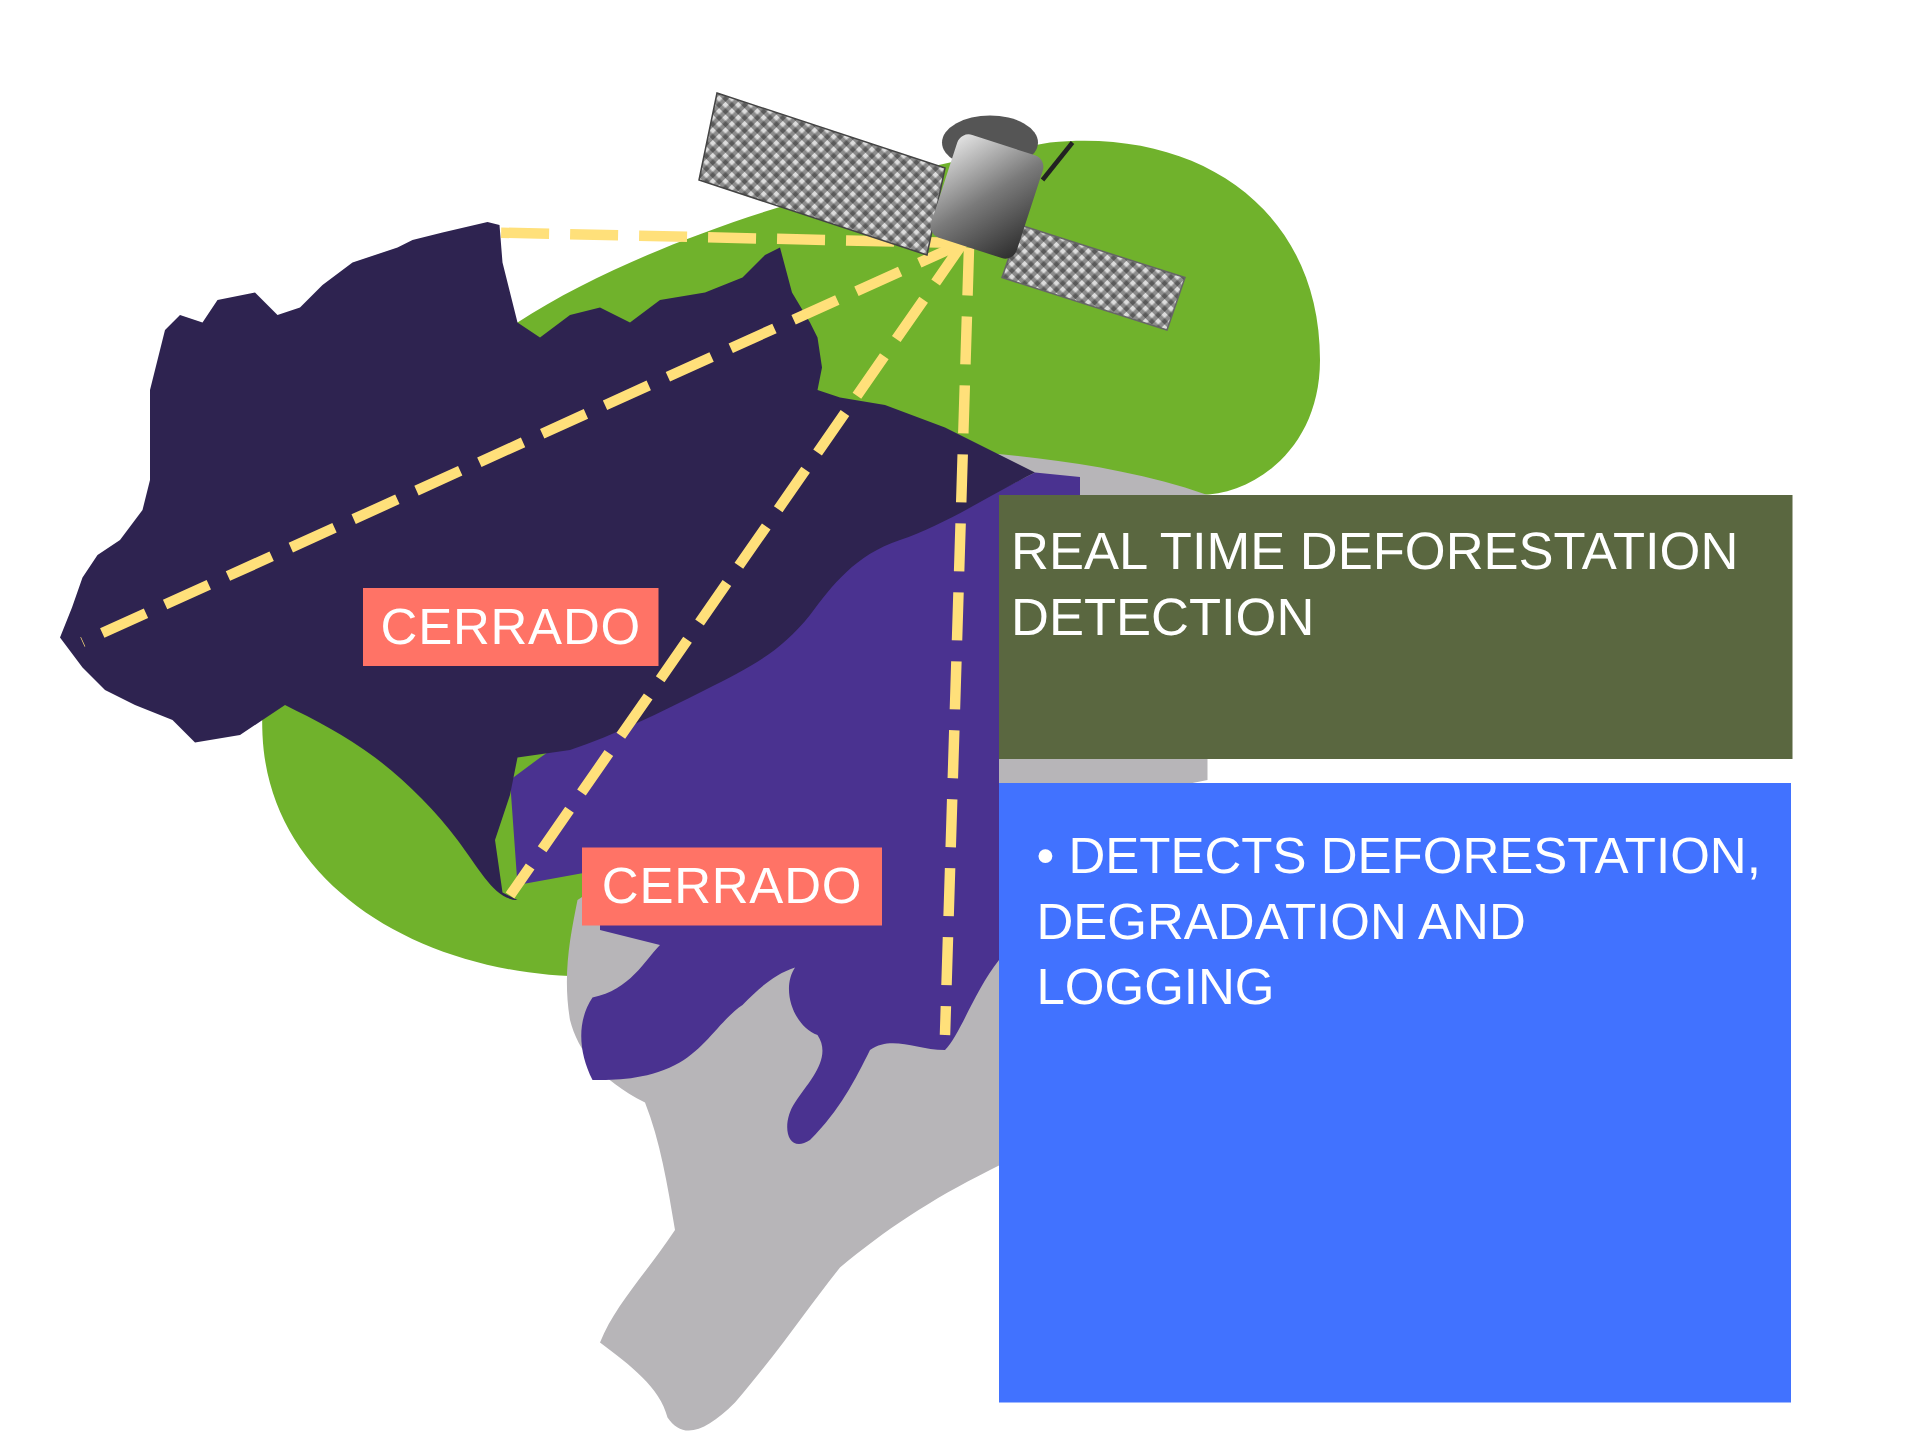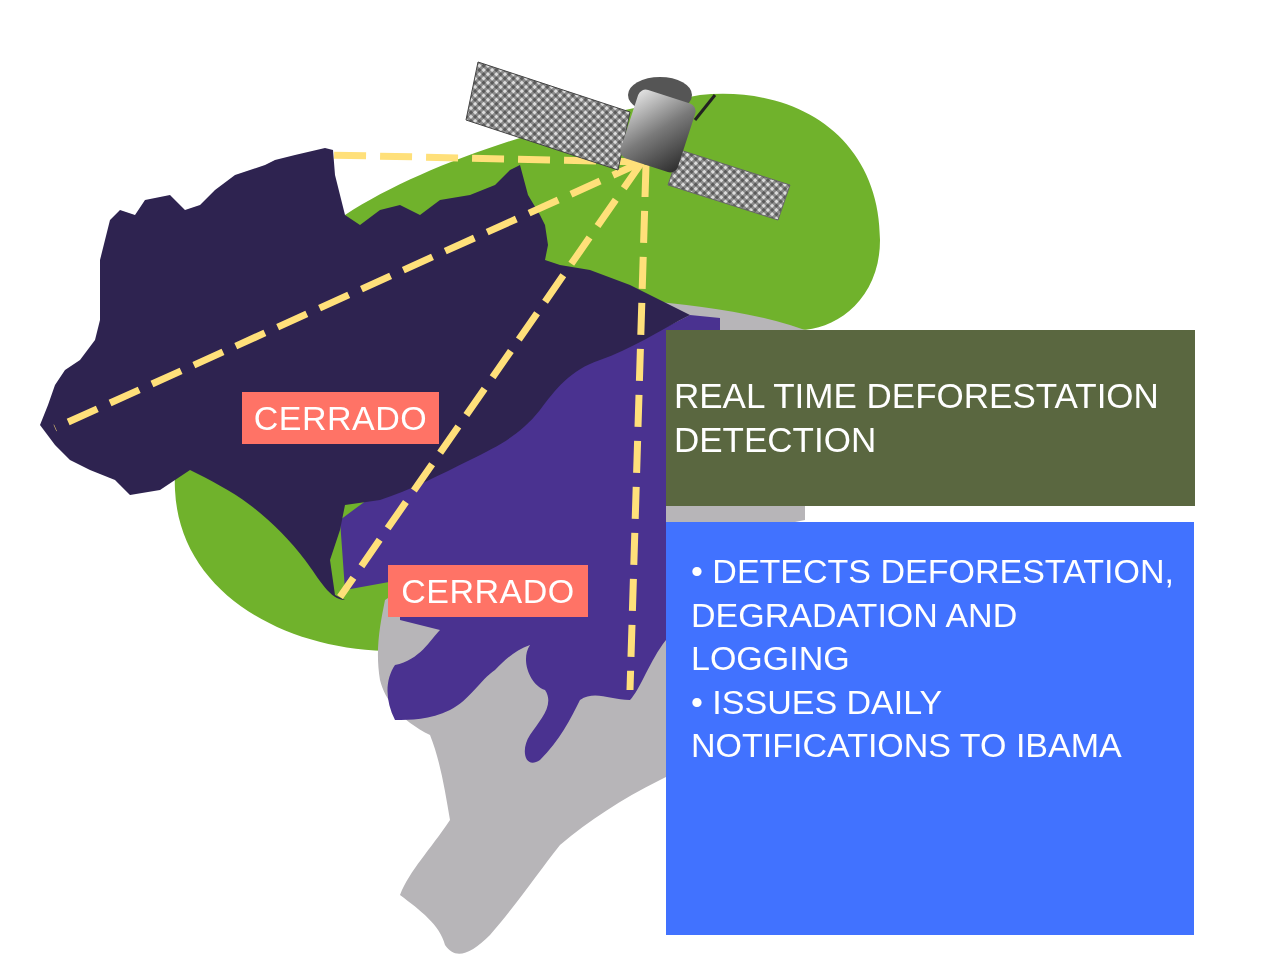--- a/index.html
+++ b/index.html
@@ -8,21 +8,21 @@
     .stage { position: absolute; left: 0; top: 0; width: 1276px; height: 966px; }
     svg.map { position: absolute; left: 0; top: 0; }
     .label-tag { position: absolute; background: #ff7366; color: #ffffff;
                  font-size: 34px; font-weight: 300; letter-spacing: 0.5px;
                  display: flex; align-items: center; justify-content: center;
                  line-height: 1; white-space: nowrap; }
     #amazonia-tag { left: 242px; top: 392px; width: 197px; height: 52px; }
     #cerrado-tag { left: 388px; top: 565px; width: 200px; height: 52px; }
     .title-box { position: absolute; left: 666px; top: 330px; width: 529px; height: 176px;
                  background: #5a6740; color: #ffffff; box-sizing: border-box;
-                 padding: 44px 10px 0 8px; font-size: 35px; line-height: 44px; }
+                 padding: 16px 10px 0 8px; font-size: 35px; line-height: 44px; }
     .list-box { position: absolute; left: 666px; top: 522px; width: 528px; height: 413px;
                 background: #4172ff; color: #ffffff; box-sizing: border-box;
                 padding: 28px 10px 0 25px; font-size: 34px; line-height: 43.5px; }
     .list-box .item { margin: 0; }
   </style>
 </head>
 <body>
 
 <div class="stage">
 
@@ -88,16 +88,15 @@
 
   <div id="amazonia-tag" class="label-tag">CERRADO</div>
   <div id="cerrado-tag" class="label-tag">CERRADO</div>
 
   <div class="title-box">
     <div>REAL TIME DEFORESTATION DETECTION</div>
   </div>
 
   <div class="list-box">
     <p class="item">• DETECTS DEFORESTATION, DEGRADATION AND LOGGING</p>
-    <p class="item">• ISSUES DAILY NOTIFICATIONS TO IBAMA</p>
   </div>
 
 </div>
 
 </body></html>

